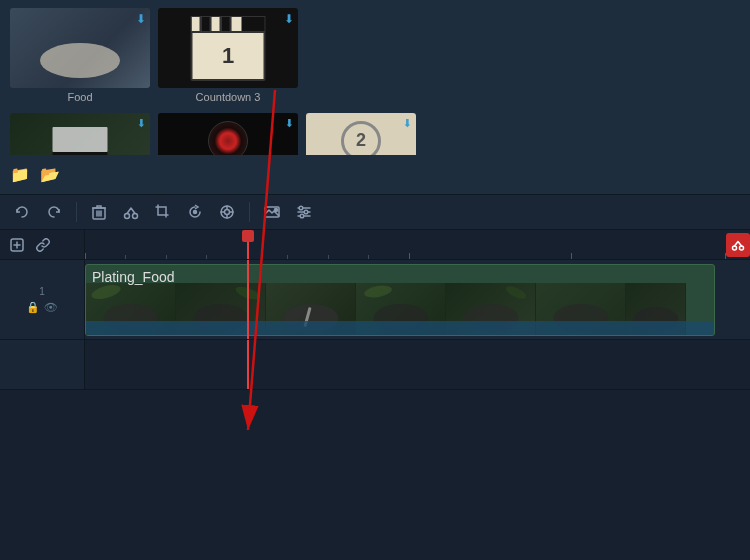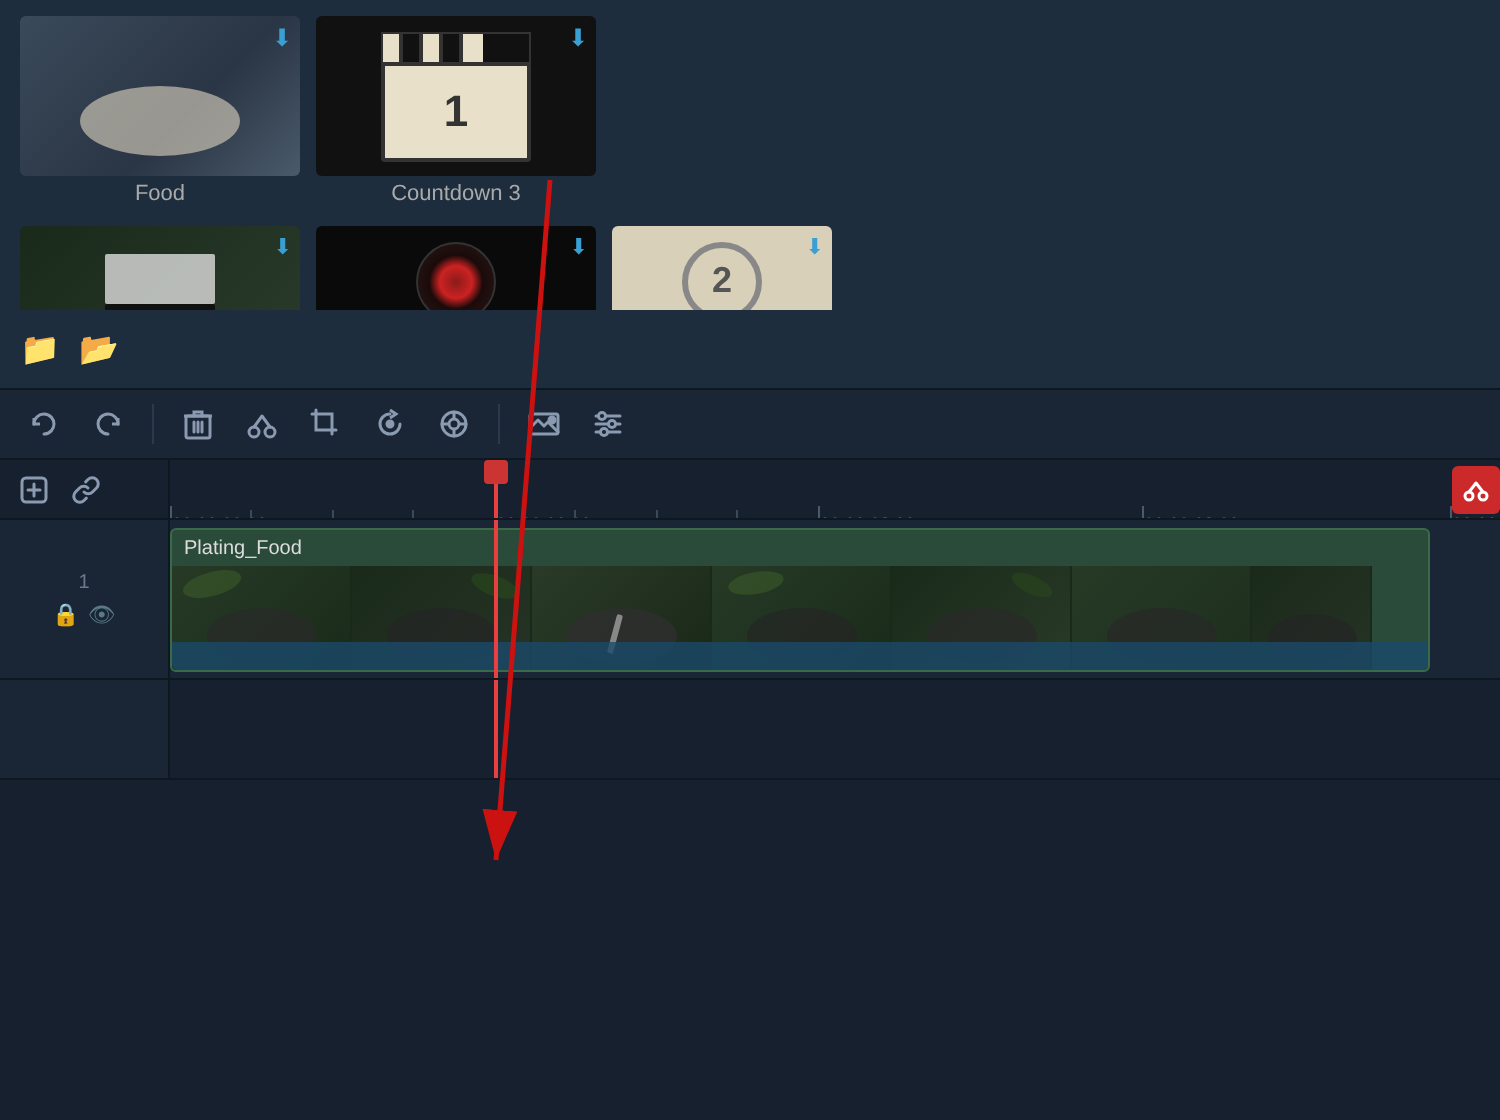--- a/index.html
+++ b/index.html
@@ -196,21 +196,21 @@
       background: #2a4a3a;
       border: 1px solid #3a6a4a;
       border-radius: 3px;
       overflow: hidden;
       display: flex;
     }
 
     .clip-label {
       position: absolute;
       top: 4px; left: 6px;
-      font-size: 10px;
+      font-size: 14px;
       color: #ddd;
       white-space: nowrap;
       z-index: 2;
     }
 
     .clip-frames {
       display: flex;
       height: 100%;
       padding-top: 18px;
     }

